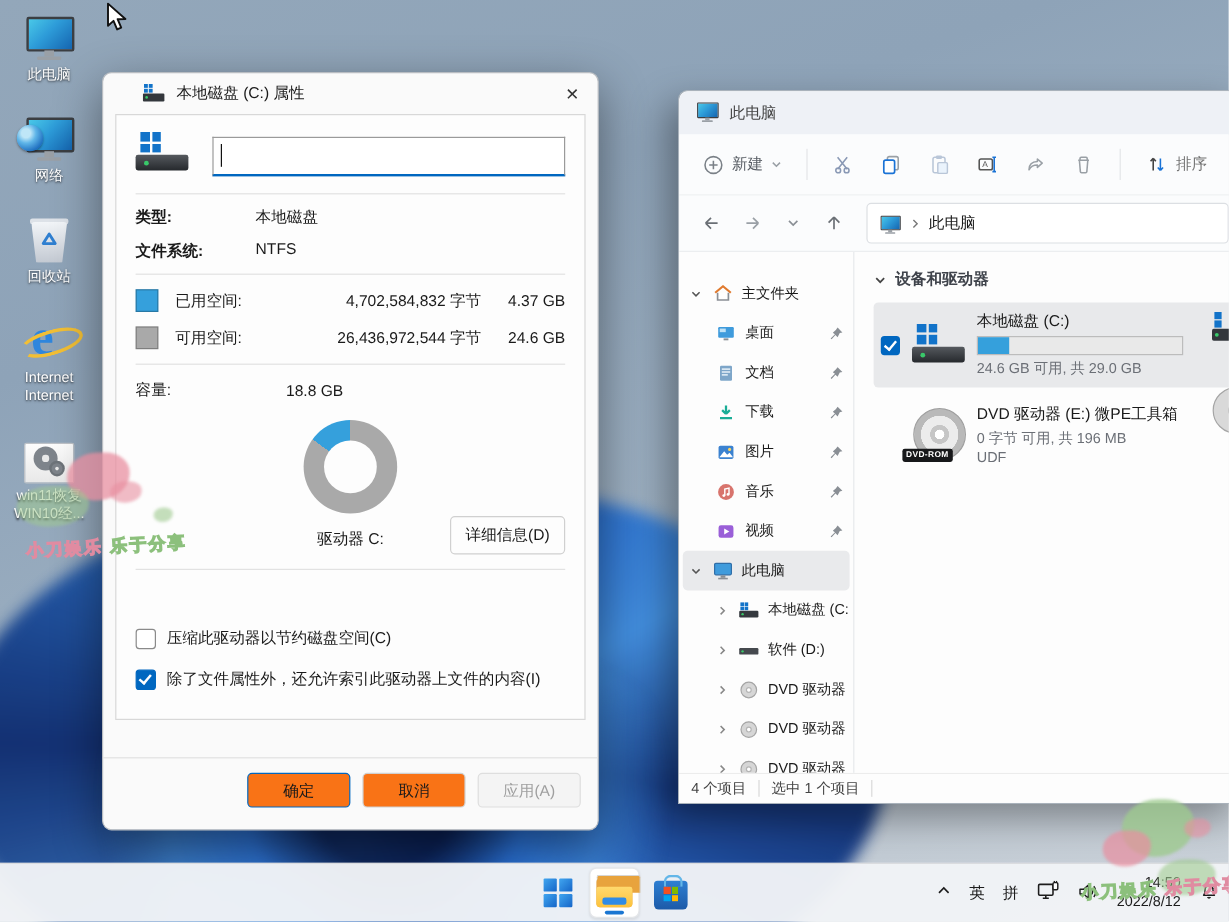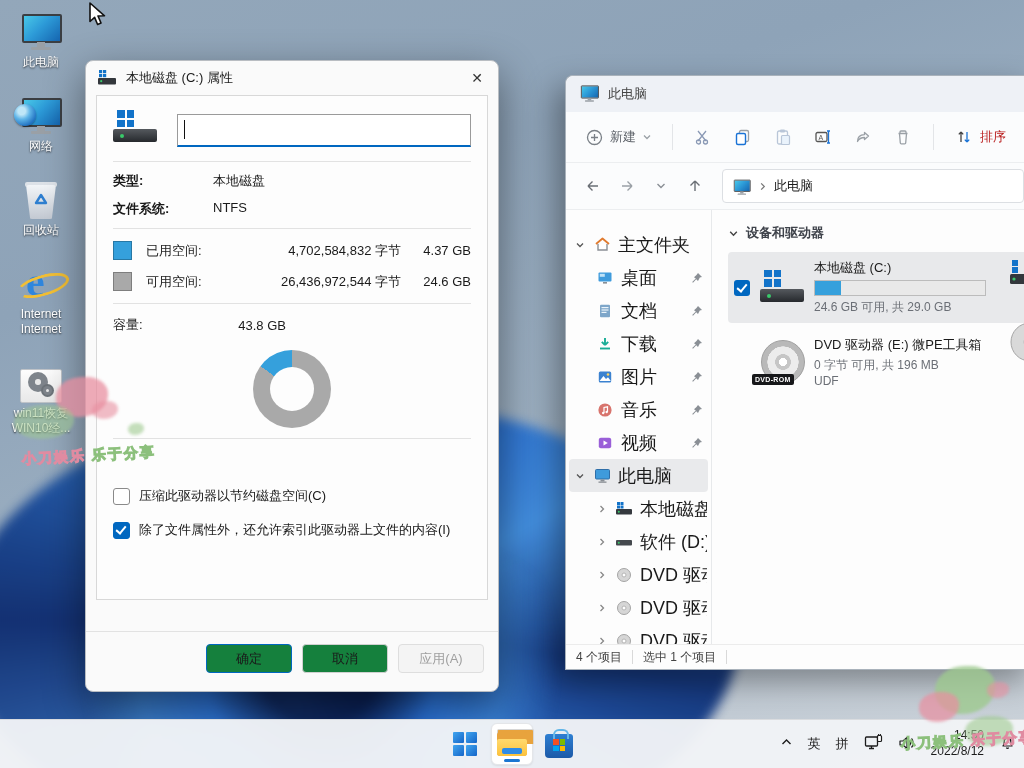--- a/index.html
+++ b/index.html
@@ -62,21 +62,21 @@
   .ex-toolbar{height:50px;flex:0 0 50px;background:#fbfcfd;display:flex;align-items:center;padding:0 10px;gap:4px;border-bottom:1px solid #eceef0;}
   .tb-btn{display:flex;align-items:center;gap:6px;padding:6px 8px;border-radius:5px;font-size:13px;color:#5a5f66;cursor:default;}
   .tb-sep{width:1px;height:26px;background:#e3e5e8;margin:0 8px;}
   .tb-ico{width:20px;height:20px;display:flex;align-items:center;justify-content:center;}
   .ex-addr{height:46px;flex:0 0 46px;background:#fbfcfd;display:flex;align-items:center;padding:0 12px;gap:4px;border-bottom:1px solid #eceef0;}
   .nav-btn{width:30px;height:30px;display:flex;align-items:center;justify-content:center;border-radius:4px;}
   .addr-box{flex:1;height:32px;margin-left:8px;border:1px solid #dcdfe3;border-radius:4px;background:#fff;
     display:flex;align-items:center;gap:7px;padding:0 10px;font-size:13px;}
   .ex-body{flex:1;display:flex;min-height:0;position:relative;background:#fdfdfd;}
   .ex-side{width:145px;flex:0 0 145px;border-right:1px solid #e7e9eb;padding-top:18px;overflow:hidden;}
-  .sb-row{height:33px;display:flex;align-items:center;gap:7px;padding:0 4px 0 8px;font-size:18px;position:relative;}
+  .sb-row{height:33px;display:flex;align-items:center;gap:7px;padding:0 4px 0 8px;font-size:12px;position:relative;}
   .sb-row .chev{width:12px;flex:0 0 12px;display:flex;justify-content:center;}
   .sb-row.child{padding-left:30px;}
   .sb-row.sel{background:#e9eaec;border-radius:4px;margin:0 3px;padding-left:5px;}
   .sb-label{white-space:nowrap;overflow:hidden;flex:1;}
   .pin{flex:0 0 12px;margin-right:4px;}
   .sb-ic{width:18px;height:18px;flex:0 0 18px;display:flex;align-items:center;justify-content:center;position:relative;}
   .ex-main{flex:1;padding:14px 0 0 16px;position:relative;overflow:hidden;}
   .sec-head{display:flex;align-items:center;gap:7px;font-size:13px;color:#3f434b;font-weight:bold;margin-bottom:10px;}
   .tile{display:flex;align-items:center;gap:8px;width:292px;padding:7px 6px;border-radius:4px;margin-bottom:6px;}
   .tile.sel{background:#e8e9eb;}
@@ -101,21 +101,21 @@
   .dvd-badge{position:absolute;left:-6px;bottom:-1px;background:#17181a;color:#fff;font-size:7px;font-weight:bold;
     padding:2px 3px;border-radius:2px;letter-spacing:.3px;}
   .edge-part{position:absolute;z-index:2;}
   .ex-status{height:24px;flex:0 0 24px;border-top:1px solid #ececec;display:flex;align-items:center;gap:10px;
     font-size:12px;color:#444;padding-left:10px;background:#fdfdfd;}
   .st-sep{width:1px;height:14px;background:#d9d9d9;}
 
   
   .dialog{left:85px;top:60px;width:412px;height:630px;z-index:20;background:#fafafa;
     border:1px solid #b9bdc2;border-radius:8px;box-shadow:0 14px 40px rgba(0,0,0,.45);font-size:13px;}
-  .dlg-titlebar{height:34px;display:flex;align-items:center;gap:8px;padding-left:12px;}
+  .dlg-titlebar{height:34px;display:flex;align-items:center;gap:8px;padding-left:12px;margin-left:21px;}
   .dlg-title{flex:1;font-size:13px;}
   .dlg-close{width:42px;height:32px;display:flex;align-items:center;justify-content:center;font-size:14px;color:#333;border-top-right-radius:8px;}
   .tabs{display:flex;align-items:flex-end;padding:0 10px;height:27px;position:relative;z-index:2;}
   .tab{padding:4px 11px 4px;border:1px solid #d6d6d6;border-bottom:none;background:#f1f1f1;margin-right:1px;font-size:13px;color:#222;}
   .tab.active{background:#fdfdfd;padding:6px 13px 5px;position:relative;top:1px;border-color:#cfcfcf;}
   .page{margin:0 10px;border:1px solid #d8d8d8;background:#fdfdfd;height:505px;position:relative;padding:14px 16px 0;box-sizing:border-box;}
   .name-row{display:flex;align-items:flex-start;gap:14px;margin-bottom:14px;}
   .name-input{flex:1;height:30px;border:1px solid #9a9a9a;border-bottom:2px solid #0067c0;background:#fff;position:relative;margin-top:4px;}
   .caret{position:absolute;left:6px;top:5px;width:1px;height:19px;background:#111;}
   .hr{border-top:1px solid #e2e2e2;margin:10px 0;}
@@ -134,21 +134,21 @@
     background:conic-gradient(#a9a9a9 0deg 306deg,#35a0dc 306deg 360deg);}
   .donut::after{content:"";position:absolute;left:17px;top:17px;width:44px;height:44px;border-radius:50%;background:#fdfdfd;}
   .drive-line{position:relative;height:30px;display:flex;align-items:center;justify-content:center;}
   .details-btn{position:absolute;right:0;top:-4px;padding:6px 12px;border:1px solid #d0d0d0;border-radius:4px;background:#fdfdfd;font-size:13px;}
   .chk-row{display:flex;align-items:center;gap:9px;margin:16px 0;}
   .chk{width:15px;height:15px;border-radius:3px;border:1px solid #8a8a8a;background:#fff;flex:0 0 15px;}
   .chk.on{background:#0067c0;border-color:#0067c0;position:relative;}
   .chk.on::after{content:"";position:absolute;left:4px;top:1px;width:4px;height:8px;border:solid #fff;border-width:0 2px 2px 0;transform:rotate(40deg);}
   .dlg-footer{position:absolute;left:0;right:0;bottom:0;height:60px;border-top:1px solid #e2e2e2;
     display:flex;align-items:center;justify-content:flex-end;gap:10px;padding:0 14px 6px;box-sizing:border-box;}
-  .btn{min-width:84px;height:27px;border:1px solid #d0d0d0;border-radius:4px;background:#15803d;
+  .btn{min-width:84px;height:27px;border:1px solid #d0d0d0;border-radius:4px;background:#f97316;
     font-size:13px;display:flex;align-items:center;justify-content:center;}
   .btn.default{border:1.5px solid #0067c0;}
   .btn.disabled{color:#9f9f9f;background:#f4f4f4;border-color:#dedede;}
 
   
   .taskbar{position:absolute;left:0;bottom:0;width:1024px;height:48px;z-index:30;
     background:rgba(241,243,246,.97);border-top:1px solid #dadcdf;}
   .tb-center{position:absolute;left:50%;top:0;height:100%;transform:translateX(-50%);display:flex;align-items:center;gap:6px;}
   .task-tile{width:40px;height:40px;border-radius:6px;display:flex;align-items:center;justify-content:center;position:relative;}
   .task-tile.active{background:#fff;border:1px solid #e4e6e9;box-shadow:0 1px 2px rgba(0,0,0,.08);}
@@ -312,21 +312,21 @@
         </span>
     </div>
     <div class="tb-sep"></div>
     <div class="tb-btn">
       <span class="tb-ico">
         <svg width="16" height="16" viewBox="0 0 16 16">
             <path d="M5 13 V3 M5 3 L2.8 5.4 M5 3 L7.2 5.4" stroke="#444" stroke-width="1.3" fill="none"></path>
             <path d="M11 3 V13 M11 13 L8.8 10.6 M11 13 L13.2 10.6" stroke="#1a73d6" stroke-width="1.3" fill="none"></path>
           </svg>
       </span>
-      <span style="color:#b91c1c">排序</span>
+      <span style="color:#737373">排序</span>
     </div>
   </div>
 
   <div class="ex-addr">
     <div class="nav-btn">
         <svg width="16" height="16" viewBox="0 0 16 16">
           <path d="M13 8 H3 M3 8 L7.5 3.5 M3 8 L7.5 12.5" stroke="#6a6f75" stroke-width="1.4" fill="none"></path>
         </svg>
       </div>
     <div class="nav-btn">
@@ -686,27 +686,31 @@
       <span class="legend free"></span>
       <span class="lab">可用空间:</span>
       <span class="bytes">26,436,972,544 字节</span>
       <span class="gb">24.6 GB</span>
     </div>
 
     <div class="hr"></div>
 
     <div class="space-row cap">
       <span class="lab">容量:</span>
-      <span class="gb">43.8 GB</span>
+      <span class="gb">18.8 GB</span>
     </div>
 
     <div class="donut-wrap">
         <div class="donut"></div>
       </div>
 
+    <div class="drive-line">
+      <span>驱动器 C:</span>
+      <div class="details-btn"><span>详细信息(D)</span></div>
+    </div>
 
     <div class="hr"></div>
 
     <div style="height:22px;"></div>
 
     <div class="chk-row">
       <span class="chk"></span>
       <span>压缩此驱动器以节约磁盘空间(C)</span>
     </div>
     <div class="chk-row">

